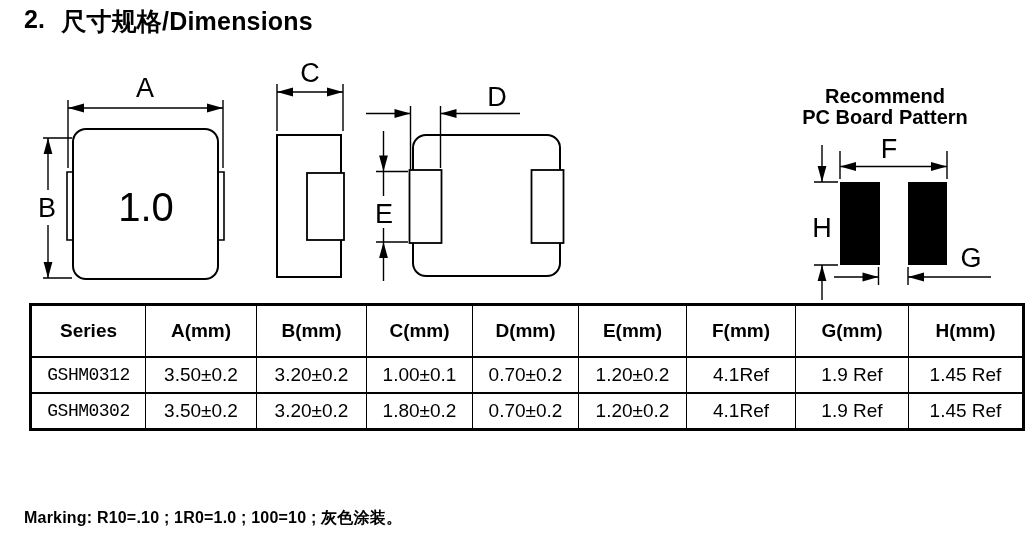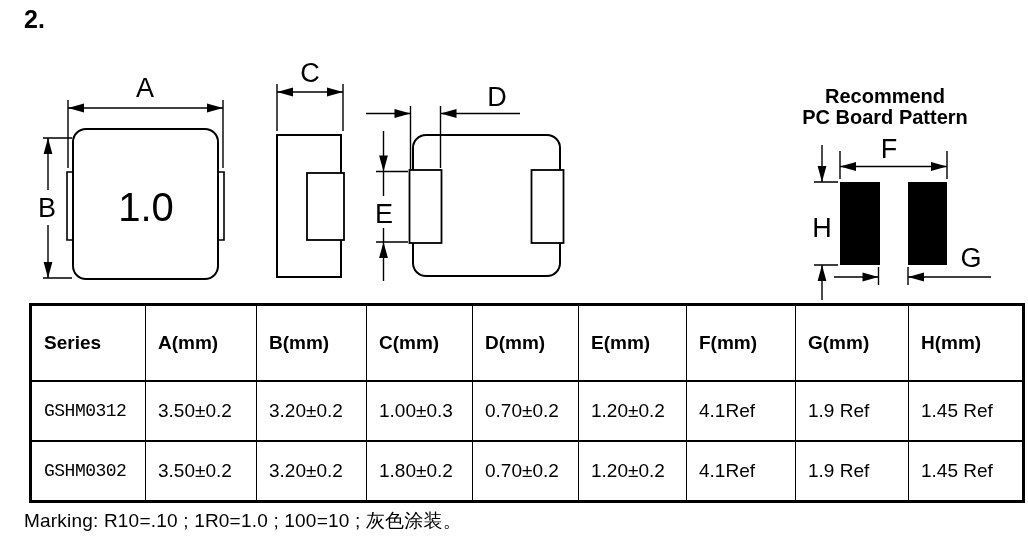--- a/index.html
+++ b/index.html
@@ -17,41 +17,42 @@
   .part-marking { font-size:40px; }
   .pcb-title { font-size:20px; font-weight:bold; }
   .spec-table {
     position:absolute; left:29px; top:303px; width:993px;
     border-collapse:collapse; table-layout:fixed;
     border:3px solid #000;
   }
   .spec-table th, .spec-table td {
     border-left:1.4px solid #000; border-right:1.4px solid #000;
     border-top:2.5px solid #000; border-bottom:2.5px solid #000;
-    text-align:left; vertical-align:middle; padding:12px;
+    text-align:center; vertical-align:middle; padding:0;
     font-size:19px; overflow:hidden; white-space:nowrap;
   }
   .spec-table th { height:50px; font-weight:bold; }
   .spec-table td { height:34px; font-weight:normal; }
   .spec-table td.series {
     font-family:"Liberation Mono","DejaVu Sans Mono",monospace;
     font-size:18px; letter-spacing:-0.5px;
   }
   .marking-note {
     position:absolute; left:24px; top:508px;
-    font-size:19px; font-weight:normal; letter-spacing:0.2px;
+    font-size:16px; font-weight:bold; letter-spacing:0.2px;
   }
 </style>
 </head>
 <body>
 
 <div class="page">
 
   <div class="title">
     <span>2.</span>
+    <span>尺寸规格/Dimensions</span>
   </div>
 
   <svg class="drawings" width="1028" height="300" viewBox="0 0 1028 300">
 
     <g stroke="#000" fill="none" stroke-width="1.4">
 
       <path d="M68 100 V168 M223 100 V168"></path>
 
       <path d="M68 108 H223"></path>
       <polygon fill="#000" stroke="none" points="68,108 84,103.6 84,112.4"></polygon>
@@ -158,21 +159,21 @@
         <th>F(mm)</th>
         <th>G(mm)</th>
         <th>H(mm)</th>
       </tr>
     </thead>
     <tbody>
       <tr>
         <td class="series">GSHM0312</td>
         <td>3.50±0.2</td>
         <td>3.20±0.2</td>
-        <td>1.00±0.3</td>
+        <td>1.00±0.1</td>
         <td>0.70±0.2</td>
         <td>1.20±0.2</td>
         <td>4.1Ref</td>
         <td>1.9 Ref</td>
         <td>1.45 Ref</td>
       </tr>
       <tr>
         <td class="series">GSHM0302</td>
         <td>3.50±0.2</td>
         <td>3.20±0.2</td>

